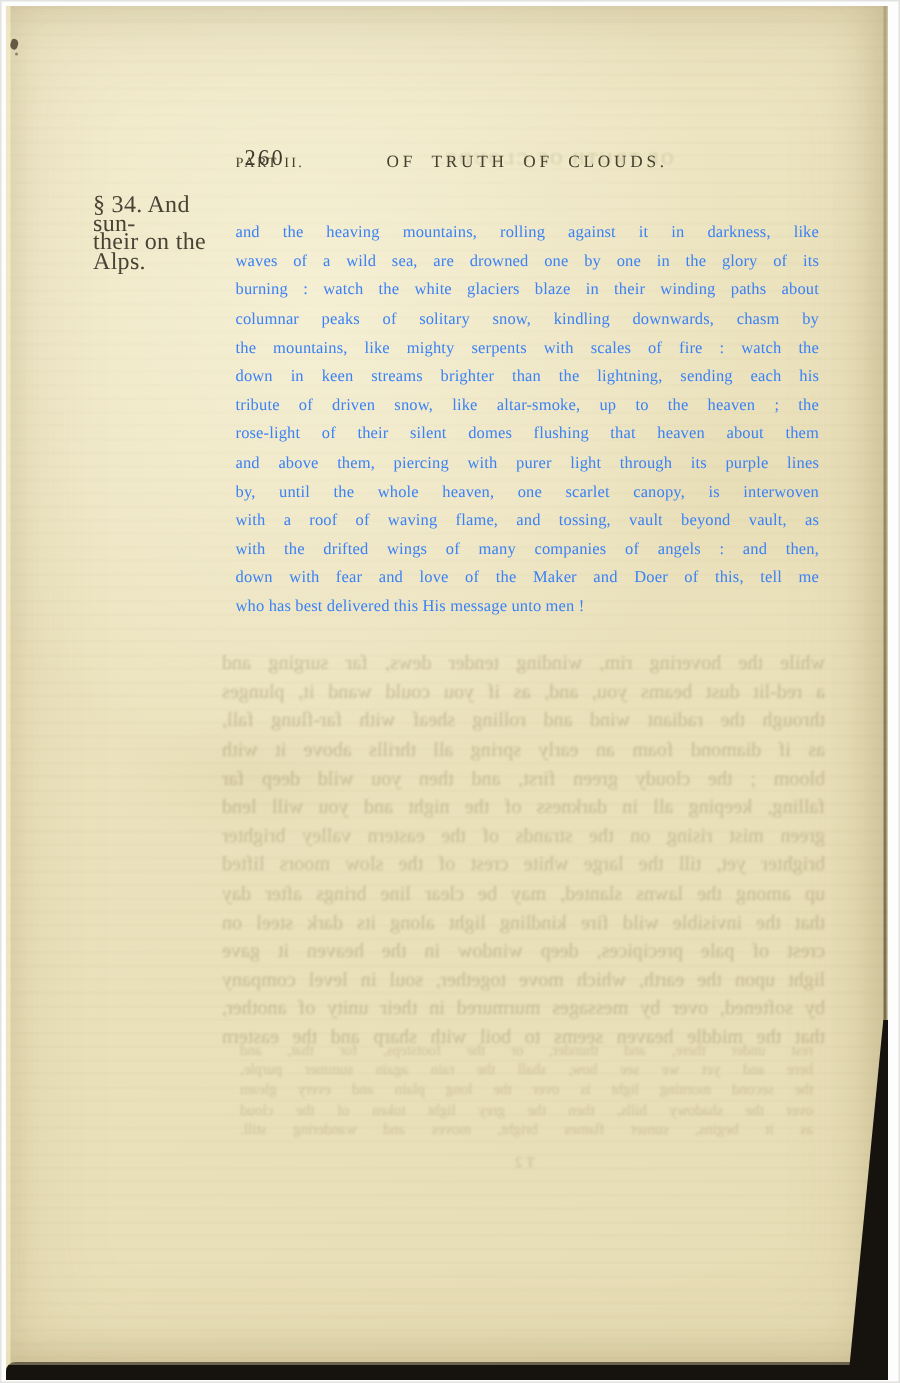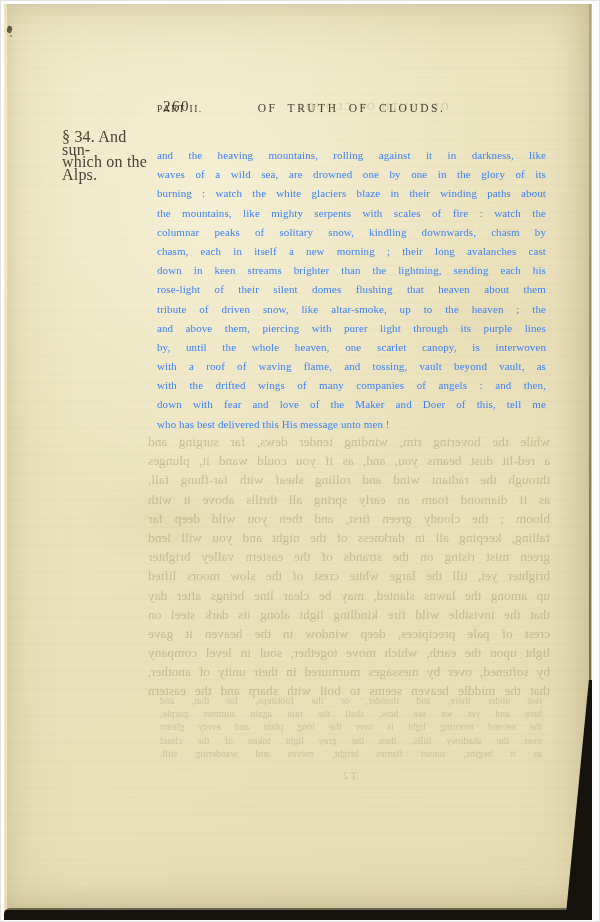--- a/index.html
+++ b/index.html
@@ -164,33 +164,32 @@
     <div class="ghost-line">as it begins, sunset flames bright, moves and wandering still.</div>
   </div>
 <div class="ghost-sig ghost">T 2</div>
 
 <div class="header-pageno ink">260</div>
 <div class="header-runninghead">OF TRUTH OF CLOUDS.</div>
 <div class="header-partlabel">PART II.</div>
 
 <div class="margin-note">
     <div class="margin-note-line">§ 34. And sun-</div>
-    <div class="margin-note-line">which on the</div>
+    <div class="margin-note-line">their on the</div>
     <div class="margin-note-line">Alps.</div>
   </div>
 
 <div class="body-block">
     <div class="body-line">and the heaving mountains, rolling against it in darkness, like</div>
     <div class="body-line">waves of a wild sea, are drowned one by one in the glory of its</div>
     <div class="body-line">burning : watch the white glaciers blaze in their winding paths about</div>
+    <div class="body-line">columnar peaks of solitary snow, kindling downwards, chasm by</div>
     <div class="body-line">the mountains, like mighty serpents with scales of fire : watch the</div>
-    <div class="body-line">columnar peaks of solitary snow, kindling downwards, chasm by</div>
-    <div class="body-line">chasm, each in itself a new morning ; their long avalanches cast</div>
     <div class="body-line">down in keen streams brighter than the lightning, sending each his</div>
+    <div class="body-line">tribute of driven snow, like altar-smoke, up to the heaven ; the</div>
     <div class="body-line">rose-light of their silent domes flushing that heaven about them</div>
-    <div class="body-line">tribute of driven snow, like altar-smoke, up to the heaven ; the</div>
     <div class="body-line">and above them, piercing with purer light through its purple lines</div>
     <div class="body-line">by, until the whole heaven, one scarlet canopy, is interwoven</div>
     <div class="body-line">with a roof of waving flame, and tossing, vault beyond vault, as</div>
     <div class="body-line">with the drifted wings of many companies of angels : and then,</div>
     <div class="body-line">down with fear and love of the Maker and Doer of this, tell me</div>
     <div class="body-line">who has best delivered this His message unto men !</div>
   </div>
 
 </body></html>

